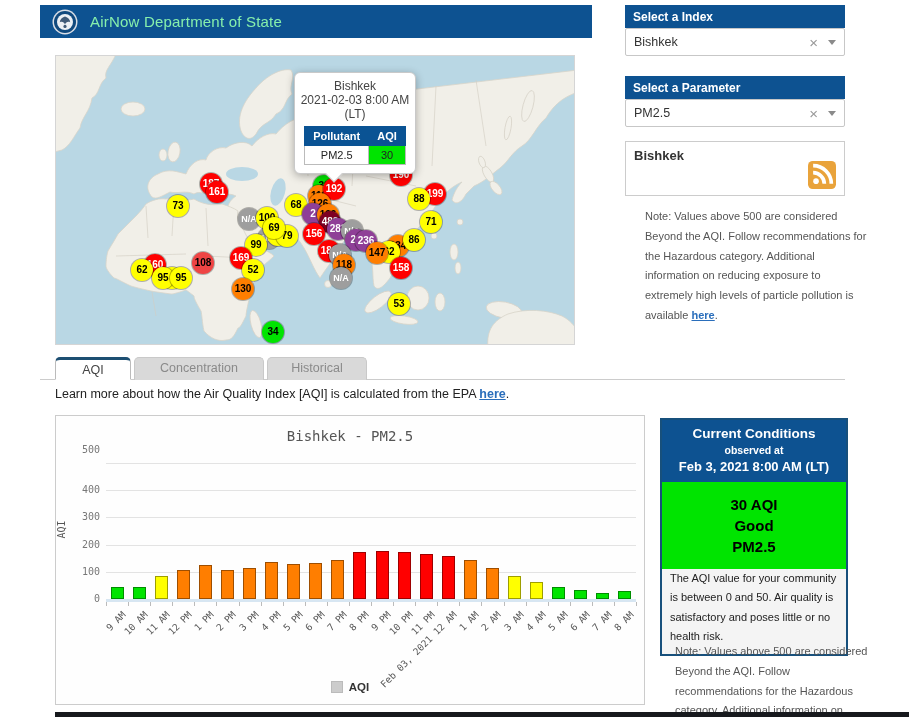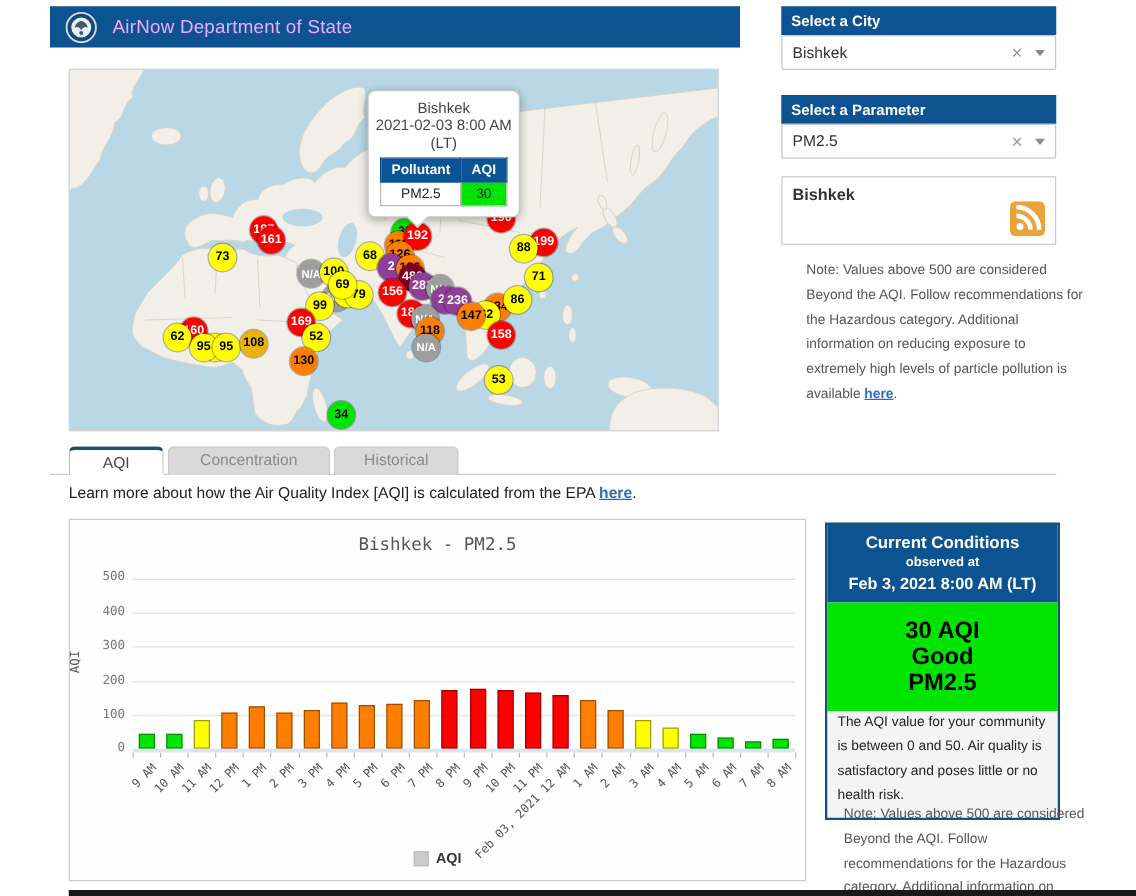--- a/index.html
+++ b/index.html
@@ -1,21 +1,21 @@
 <!DOCTYPE html>
 <html><head>
 <meta charset="utf-8">
 <style>
   * { margin:0; padding:0; box-sizing:border-box; }
   body { background:#fff; font-family:"Liberation Sans", sans-serif; }
   .page { position:relative; width:909px; height:717px; background:#fff; overflow:hidden; }
 
   
   .hdr { position:absolute; left:40px; top:5px; width:552px; height:33px; background:#0d5291; display:flex; align-items:center; padding-left:12px; }
-  .hdr-title { color:#f0abfc; font-size:15px; margin-left:12px; letter-spacing:.2px; }
+  .hdr-title { color:#86efac; font-size:15px; margin-left:12px; letter-spacing:.2px; }
   .seal { width:26px; height:26px; display:inline-block; }
 
   
   .sec-hdr { position:absolute; left:625px; width:220px; height:23px; background:#0d5291; color:#fff; font-size:12px; font-weight:bold; padding:5px 8px; }
   .city-hdr { top:5px; } .param-hdr { top:76px; }
   .select { position:absolute; left:625px; width:220px; height:28px; background:#fff; border:1px solid #c7c7c7; border-radius:2px; display:flex; align-items:center; padding:0 8px; font-size:12.5px; color:#333; }
   .city-select { top:28px; } .param-select { top:99px; }
   .sel-val { flex:1; }
   .sel-clear { color:#999; font-size:15px; line-height:1; margin-right:10px; cursor:pointer; }
   .sel-caret { width:0; height:0; border-left:4px solid transparent; border-right:4px solid transparent; border-top:5px solid #8a8a8a; }
@@ -61,21 +61,21 @@
   .legend-swatch { width:12px; height:12px; background:#ccc; border:1px solid #bbb; }
   .legend-label { font-size:11.5px; font-weight:bold; color:#333; }
 
   
   .cc { position:absolute; left:660px; top:418px; width:188px; border:2px solid #17507c; }
   .cc-hdr { background:#0d5291; color:#fff; text-align:center; padding:6px 4px 8px; }
   .cc-t1 { font-size:13.5px; font-weight:bold; }
   .cc-t2 { font-size:10.5px; font-weight:bold; margin-top:3px; }
   .cc-t3 { font-size:13px; font-weight:bold; margin-top:3px; }
   .cc-aqi { text-align:center; padding:12px 0; color:#000; }
-  .cc-aqi div { font-size:19px; font-weight:bold; line-height:21px; }
+  .cc-aqi div { font-size:15px; font-weight:bold; line-height:21px; }
   .cc-health { background:#f4f4f4; padding-bottom:8px; }
   .cc-ht { text-align:center; font-size:11.5px; font-weight:bold; color:#333; padding:8px 0 4px; }
   .cc-hb { font-size:11px; color:#222; line-height:1.75; padding:0 8px; }
 
   .footer { position:absolute; left:55px; right:0; bottom:0; height:5px; background:#17191d; }
 </style>
 </head>
 <body>
 
 <div class="page">
@@ -86,21 +86,21 @@
         <circle cx="13" cy="13" r="12.5" fill="#d9dee6"></circle>
         <circle cx="13" cy="13" r="11" fill="#10497e"></circle>
         <circle cx="13" cy="13" r="8" fill="#ecf0f5"></circle>
         <path d="M13,7.5 C9.8,8.6 7.8,10.8 7.8,13.2 C10,12 12,13 13,15.4 C14,13 16,12 18.2,13.2 C18.2,10.8 16.2,8.6 13,7.5 Z" fill="#3f5a78"></path>
         <circle cx="13" cy="17.4" r="1.6" fill="#3f5a78"></circle>
       </svg>
     </span>
     <span class="hdr-title">AirNow Department of State</span>
   </div>
 
-  <div class="sec-hdr city-hdr">Select a City</div>
+  <div class="sec-hdr city-hdr">Select a Index</div>
   <div class="select city-select">
     <span class="sel-val">Bishkek</span>
     <span class="sel-clear">×</span>
     <span class="sel-caret"></span>
   </div>
 
   <div class="sec-hdr param-hdr">Select a Parameter</div>
   <div class="select param-select">
     <span class="sel-val">PM2.5</span>
     <span class="sel-clear">×</span>
@@ -177,21 +177,21 @@
 
     <div style="position:absolute;left:0;top:0;width:100%;height:100%;">
         <div class="mkr" style="left: 111px; top: 139px; background: rgb(255, 255, 0); color: rgb(0, 0, 0);">73</div>
         <div class="mkr" style="left: 144px; top: 117px; background: rgb(255, 0, 0); color: rgb(255, 255, 255);">187</div>
         <div class="mkr" style="left: 150px; top: 125px; background: rgb(255, 0, 0); color: rgb(255, 255, 255);">161</div>
         <div class="mkr" style="left: 88px; top: 198px; background: rgb(255, 0, 0); color: rgb(255, 255, 255);">160</div>
         <div class="mkr" style="left: 75px; top: 203px; background: rgb(255, 255, 0); color: rgb(0, 0, 0);">62</div>
         <div class="mkr" style="left: 105px; top: 211px; background: rgb(255, 255, 0); color: rgb(0, 0, 0);">93</div>
         <div class="mkr" style="left: 96px; top: 211px; background: rgb(255, 255, 0); color: rgb(0, 0, 0);">95</div>
         <div class="mkr" style="left: 114px; top: 211px; background: rgb(255, 255, 0); color: rgb(0, 0, 0);">95</div>
-        <div class="mkr" style="left: 136px; top: 208px; background: #eab308; color: rgb(0, 0, 0);">108</div>
+        <div class="mkr" style="left: 136px; top: 196px; background: #ef4444; color: rgb(0, 0, 0);">108</div>
         <div class="mkr" style="left: 182px; top: 152px; background: rgb(158, 158, 158); color: rgb(255, 255, 255); font-size: 9px;">N/A</div>
         <div class="mkr" style="left: 200px; top: 151px; background: rgb(255, 255, 0); color: rgb(0, 0, 0);">100</div>
         <div class="mkr" style="left: 202px; top: 171px; background: rgb(158, 158, 158); color: rgb(255, 255, 255); font-size: 9px;">N/A</div>
         <div class="mkr" style="left: 211px; top: 168px; background: rgb(255, 255, 0); color: rgb(0, 0, 0);">59</div>
         <div class="mkr" style="left: 220px; top: 169px; background: rgb(255, 255, 0); color: rgb(0, 0, 0);">79</div>
         <div class="mkr" style="left: 207px; top: 161px; background: rgb(255, 255, 0); color: rgb(0, 0, 0);">69</div>
         <div class="mkr" style="left: 189px; top: 178px; background: rgb(255, 255, 0); color: rgb(0, 0, 0);">99</div>
         <div class="mkr" style="left: 174px; top: 191px; background: rgb(255, 0, 0); color: rgb(255, 255, 255);">169</div>
         <div class="mkr" style="left: 186px; top: 203px; background: rgb(255, 255, 0); color: rgb(0, 0, 0);">52</div>
         <div class="mkr" style="left: 176px; top: 222px; background: rgb(255, 126, 0); color: rgb(0, 0, 0);">130</div>
@@ -261,21 +261,21 @@
         <div class="ytick" style="left: 12px; top: 177px;">0</div>
         <div class="gridline" style="left: 50px; width: 530px; top: 155.8px;"></div>
         <div class="ytick" style="left: 12px; top: 149.8px;">100</div>
         <div class="gridline" style="left: 50px; width: 530px; top: 128.6px;"></div>
         <div class="ytick" style="left: 12px; top: 122.6px;">200</div>
         <div class="gridline" style="left: 50px; width: 530px; top: 101.4px;"></div>
         <div class="ytick" style="left: 12px; top: 95.4px;">300</div>
         <div class="gridline" style="left: 50px; width: 530px; top: 74.2px;"></div>
         <div class="ytick" style="left: 12px; top: 68.2px;">400</div>
         <div class="gridline" style="left: 50px; width: 530px; top: 47px;"></div>
-        <div class="ytick" style="left: 12px; top: 40px;">500</div>
+        <div class="ytick" style="left: 12px; top: 28px;">500</div>
         <div class="bar" style="left: 54.5417px; width: 13px; top: 170.76px; height: 12.24px; background: rgb(0, 228, 0);"></div>
         <div class="xlab" style="left: -45.9583px; top: 193px;">9 AM</div>
         <div class="bar" style="left: 76.625px; width: 13px; top: 170.76px; height: 12.24px; background: rgb(0, 228, 0);"></div>
         <div class="xlab" style="left: -23.875px; top: 193px;">10 AM</div>
         <div class="bar" style="left: 98.7083px; width: 13px; top: 160.424px; height: 22.576px; background: rgb(255, 255, 0);"></div>
         <div class="xlab" style="left: -1.79167px; top: 193px;">11 AM</div>
         <div class="bar" style="left: 120.792px; width: 13px; top: 153.624px; height: 29.376px; background: rgb(255, 126, 0);"></div>
         <div class="xlab" style="left: 20.2917px; top: 193px;">12 PM</div>
         <div class="bar" style="left: 142.875px; width: 13px; top: 149px; height: 34px; background: rgb(255, 126, 0);"></div>
         <div class="xlab" style="left: 42.375px; top: 193px;">1 PM</div>

